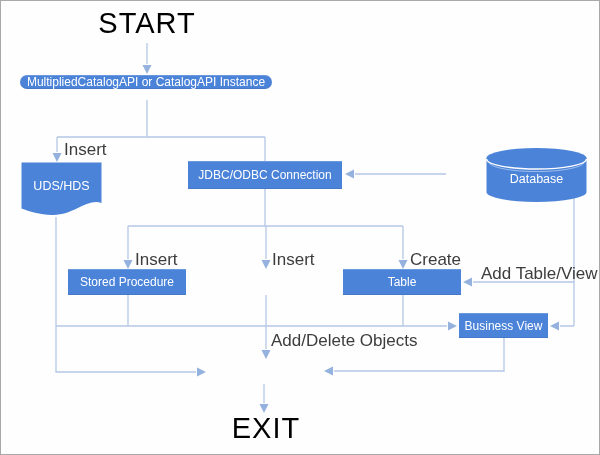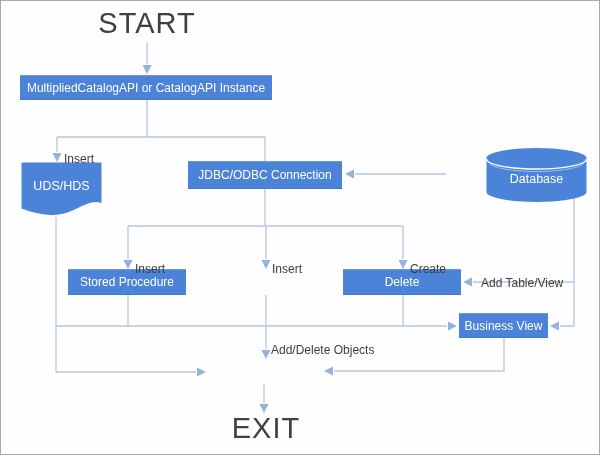--- a/index.html
+++ b/index.html
@@ -3,41 +3,41 @@
 <meta charset="utf-8">
 <style>
   html,body{margin:0;padding:0;background:#ffffff;font-family:"Liberation Sans",sans-serif;}
   .canvas{
     position:relative;width:598px;height:453px;margin:0;
     background:#fdfefd;border:1px solid #a9a9a9;overflow:hidden;
   }
   .layer{position:absolute;left:0;top:0;width:600px;height:455px;}
   .terminal{
     position:absolute;width:120px;text-align:center;
-    color:#404040;font-size:29px;font-weight:300;letter-spacing:1px;
+    color:#000000;font-size:29px;font-weight:300;letter-spacing:1px;
   }
   .node{
     position:absolute;display:flex;align-items:center;justify-content:center;
     background:#4b83d9;color:#ffffff;font-size:12px;text-align:center;
     box-shadow:inset 0 -1px 0 rgba(0,0,0,0.08), inset 0 1px 0 rgba(255,255,255,0.18);
   }
-  .node.api{left:19px;top:74px;width:252px;height:25px;font-size:12px;}
+  .node.api{left:19px;top:74px;width:252px;height:14px;font-size:12px;border-radius:8px;}
   .node.jdbc{left:187px;top:160px;width:154px;height:28px;}
   .node.stored{left:67px;top:268px;width:118px;height:26px;}
   .node.imported{left:205px;top:268px;width:118px;height:26px;}
   .node.query{left:342px;top:268px;width:118px;height:26px;}
   .node.business{left:458px;top:312px;width:89px;height:25px;}
   .node.catalog{left:205px;top:358px;width:117px;height:25px;}
   .shape{position:absolute;}
   .shape .shape-label{
     position:absolute;left:0;width:100%;text-align:center;
     color:#ffffff;font-size:12.5px;
   }
   .edge-label{
-    position:absolute;color:#3d3d3d;font-size:12px;white-space:nowrap;margin-top:12px;
+    position:absolute;color:#3d3d3d;font-size:17px;white-space:nowrap;
   }
   svg{display:block;}
 </style>
 </head>
 <body>
 
 <div class="canvas">
 
   <svg class="layer" width="600" height="455" viewBox="0 0 600 455">
     <g stroke="#b5c7e6" stroke-width="1.3" fill="none">
@@ -85,21 +85,21 @@
   <div class="node api">
     <span>MultipliedCatalogAPI or CatalogAPI Instance</span>
   </div>
   <div class="node jdbc">
     <span>JDBC/ODBC Connection</span>
   </div>
   <div class="node stored">
     <span>Stored Procedure</span>
   </div>
   <div class="node query">
-    <span>Delete</span>
+    <span>Table</span>
   </div>
   <div class="node business">
     <span>Business View</span>
   </div>
 
   <div class="shape" style="left:20px;top:161px;width:81px;height:57px;">
     <svg width="81" height="57" viewBox="0 0 81 57">
       <path d="M0.5,0.5 H80.5 V41 C66,36 52,54 31,53 C19,52.4 8,49.5 0.5,46.5 Z" fill="#4b83d9" stroke="none"></path>
     </svg>
     <span class="shape-label" style="top:17px;">UDS/HDS</span>

